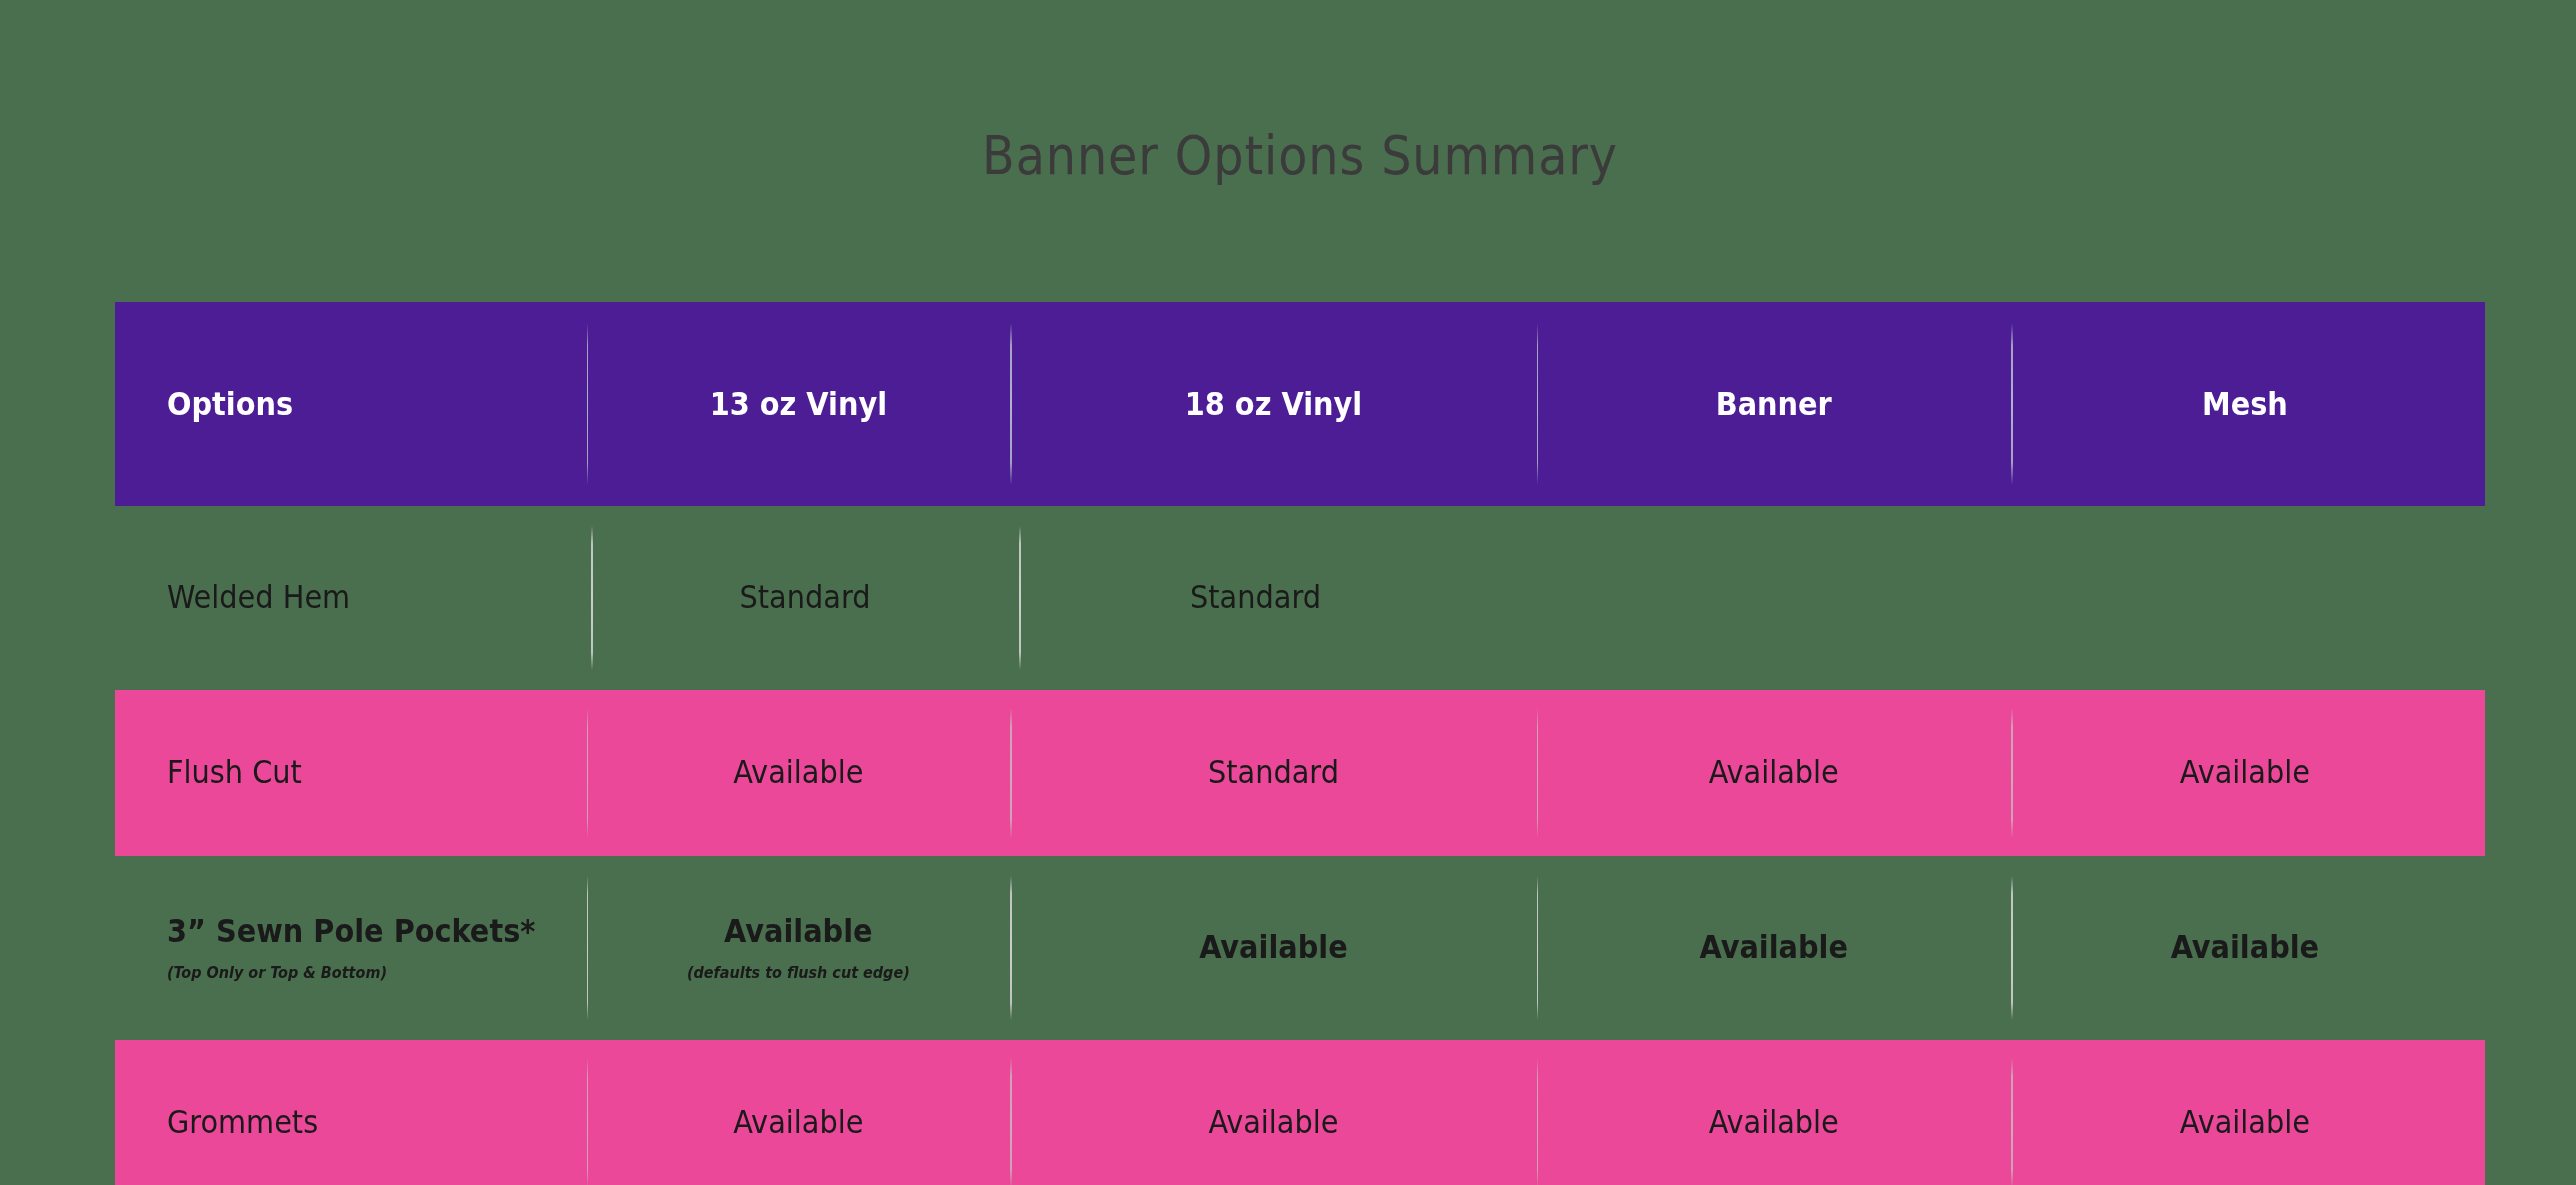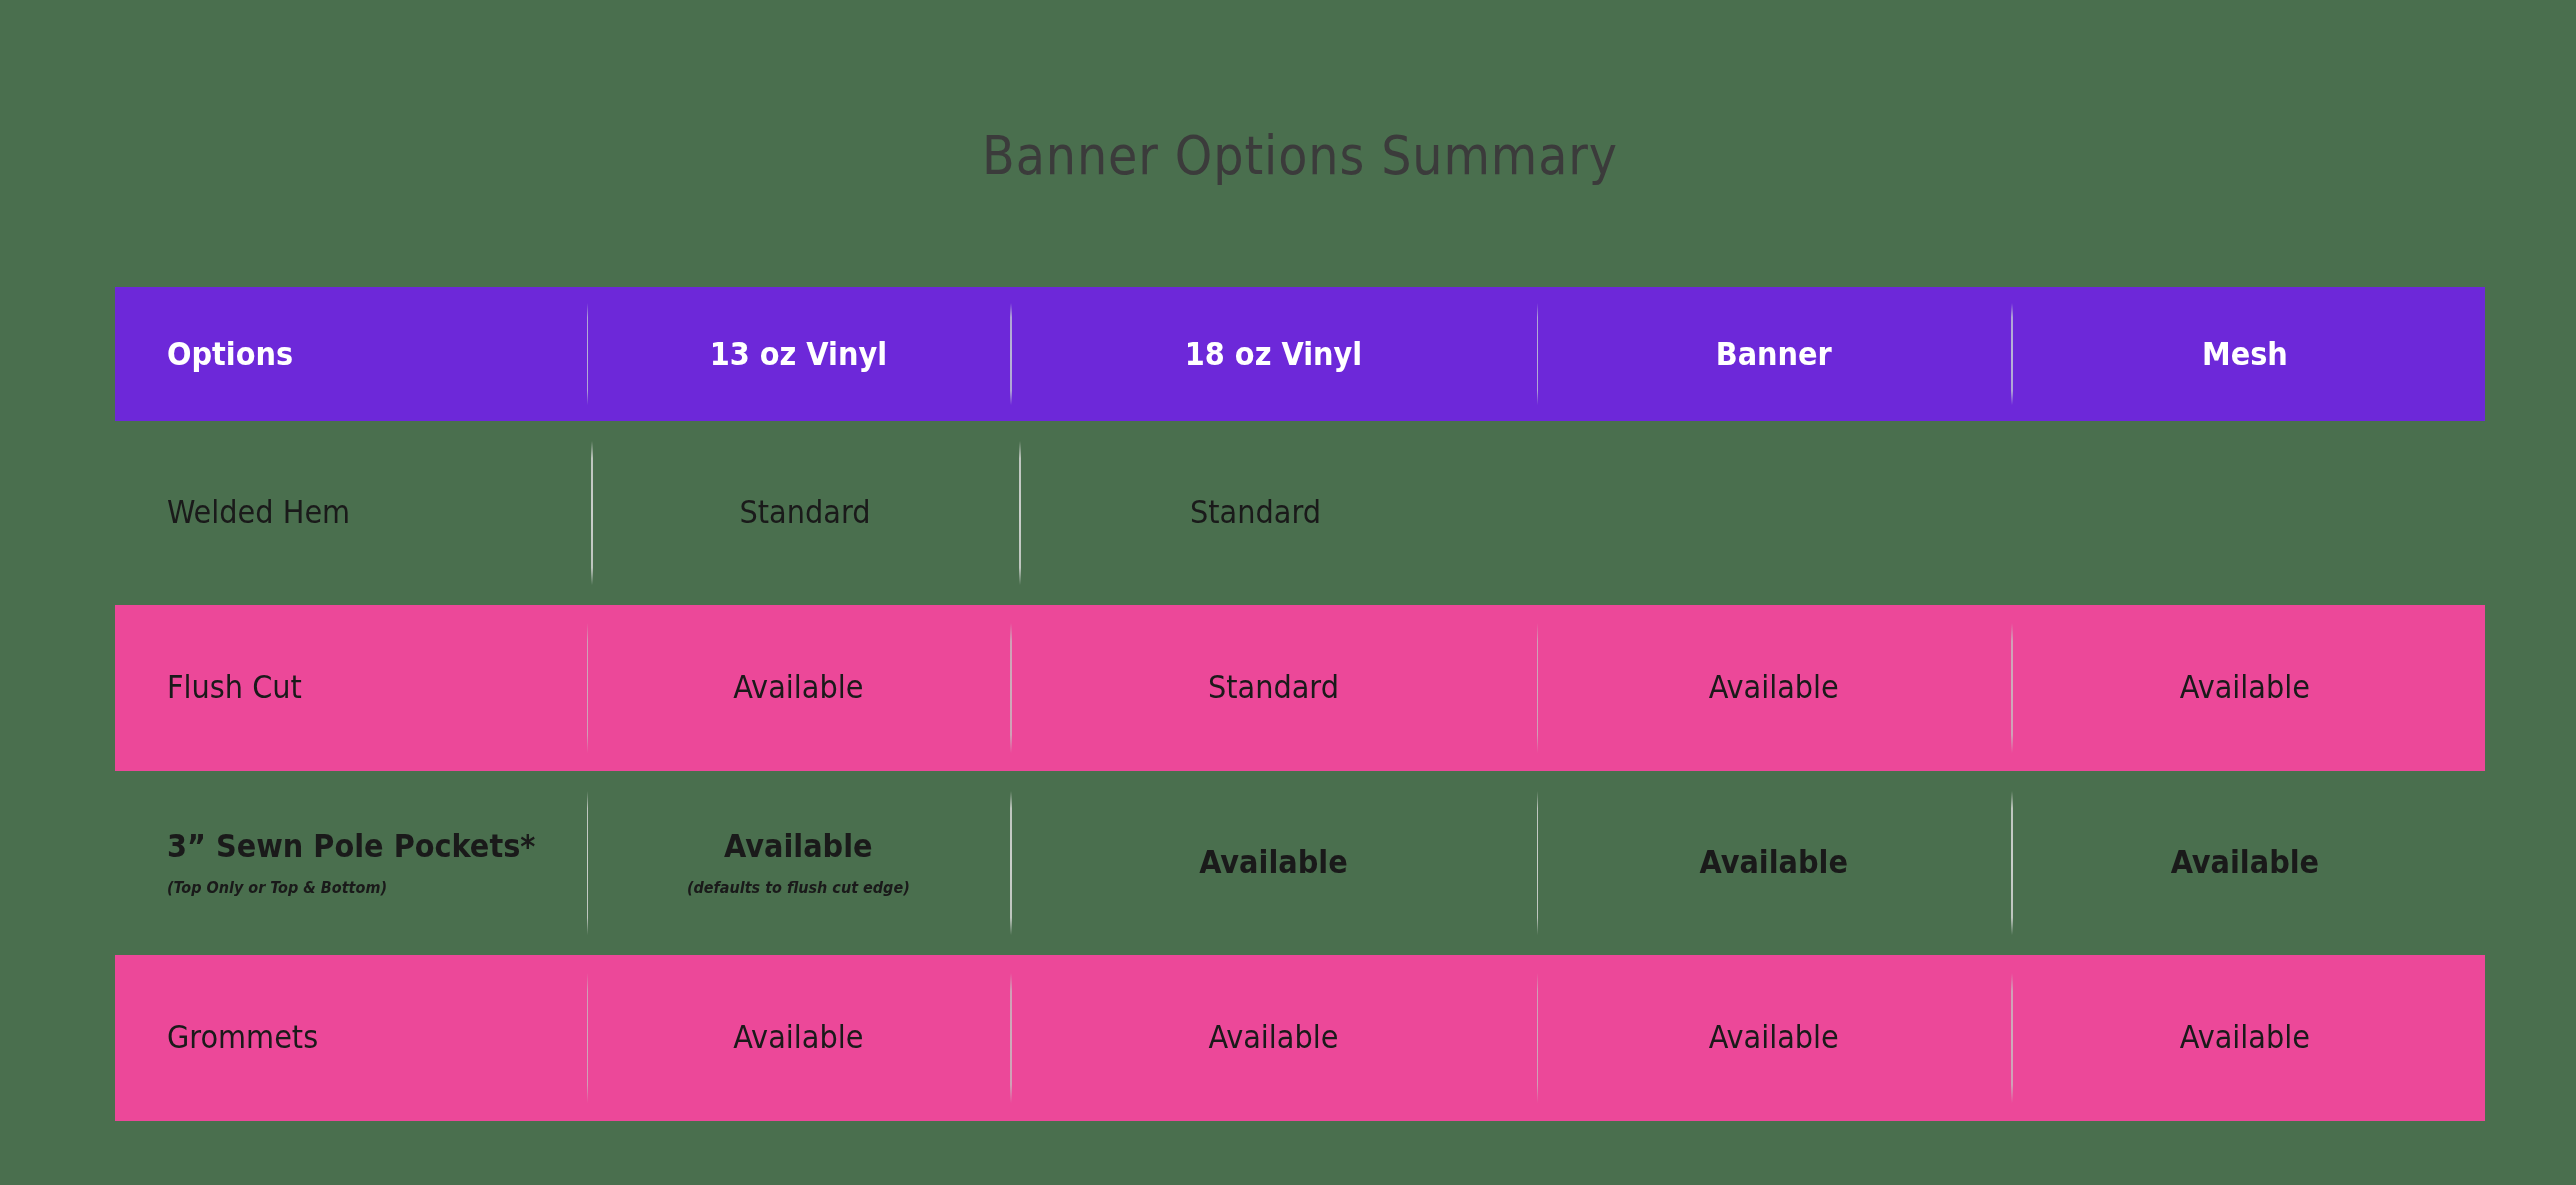--- a/index.html
+++ b/index.html
@@ -26,22 +26,23 @@
 
   .table {
     position:absolute;
     left:97px; top:269px;
     width:2382px;
   }
 
   .row { position:relative; display:flex; width:100%; }
 
   .row.header {
-    height:134px;
-    background:#6d28d9;
+    height:204px;
+    background:#4c1d95;
+    margin-top:15px;
   }
   .row.band-green { height:184px; background:transparent; }
   .row.band-gray  { height:166px; background:#ec4899; }
 
   .cell {
     position:relative;
     display:flex;
     flex-direction:column;
     align-items:center;
     justify-content:center;

